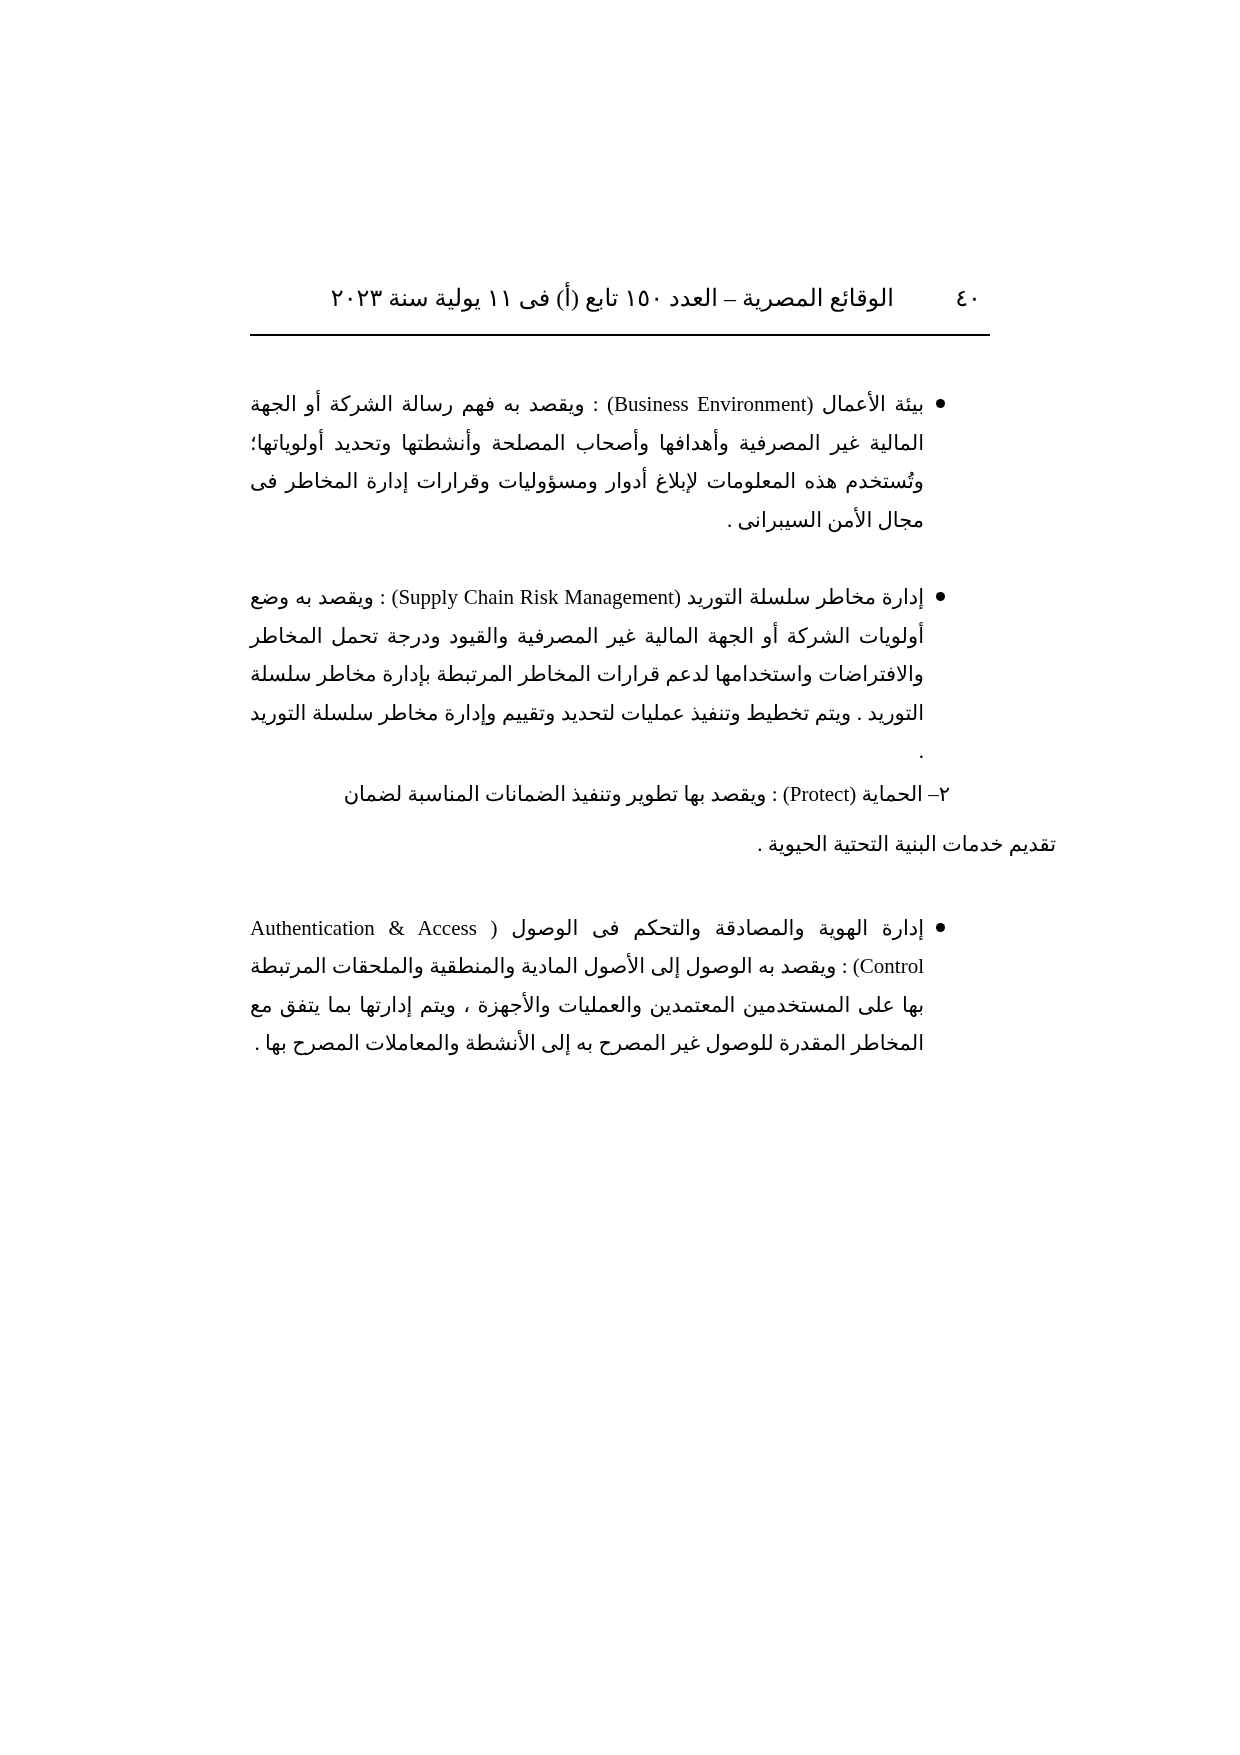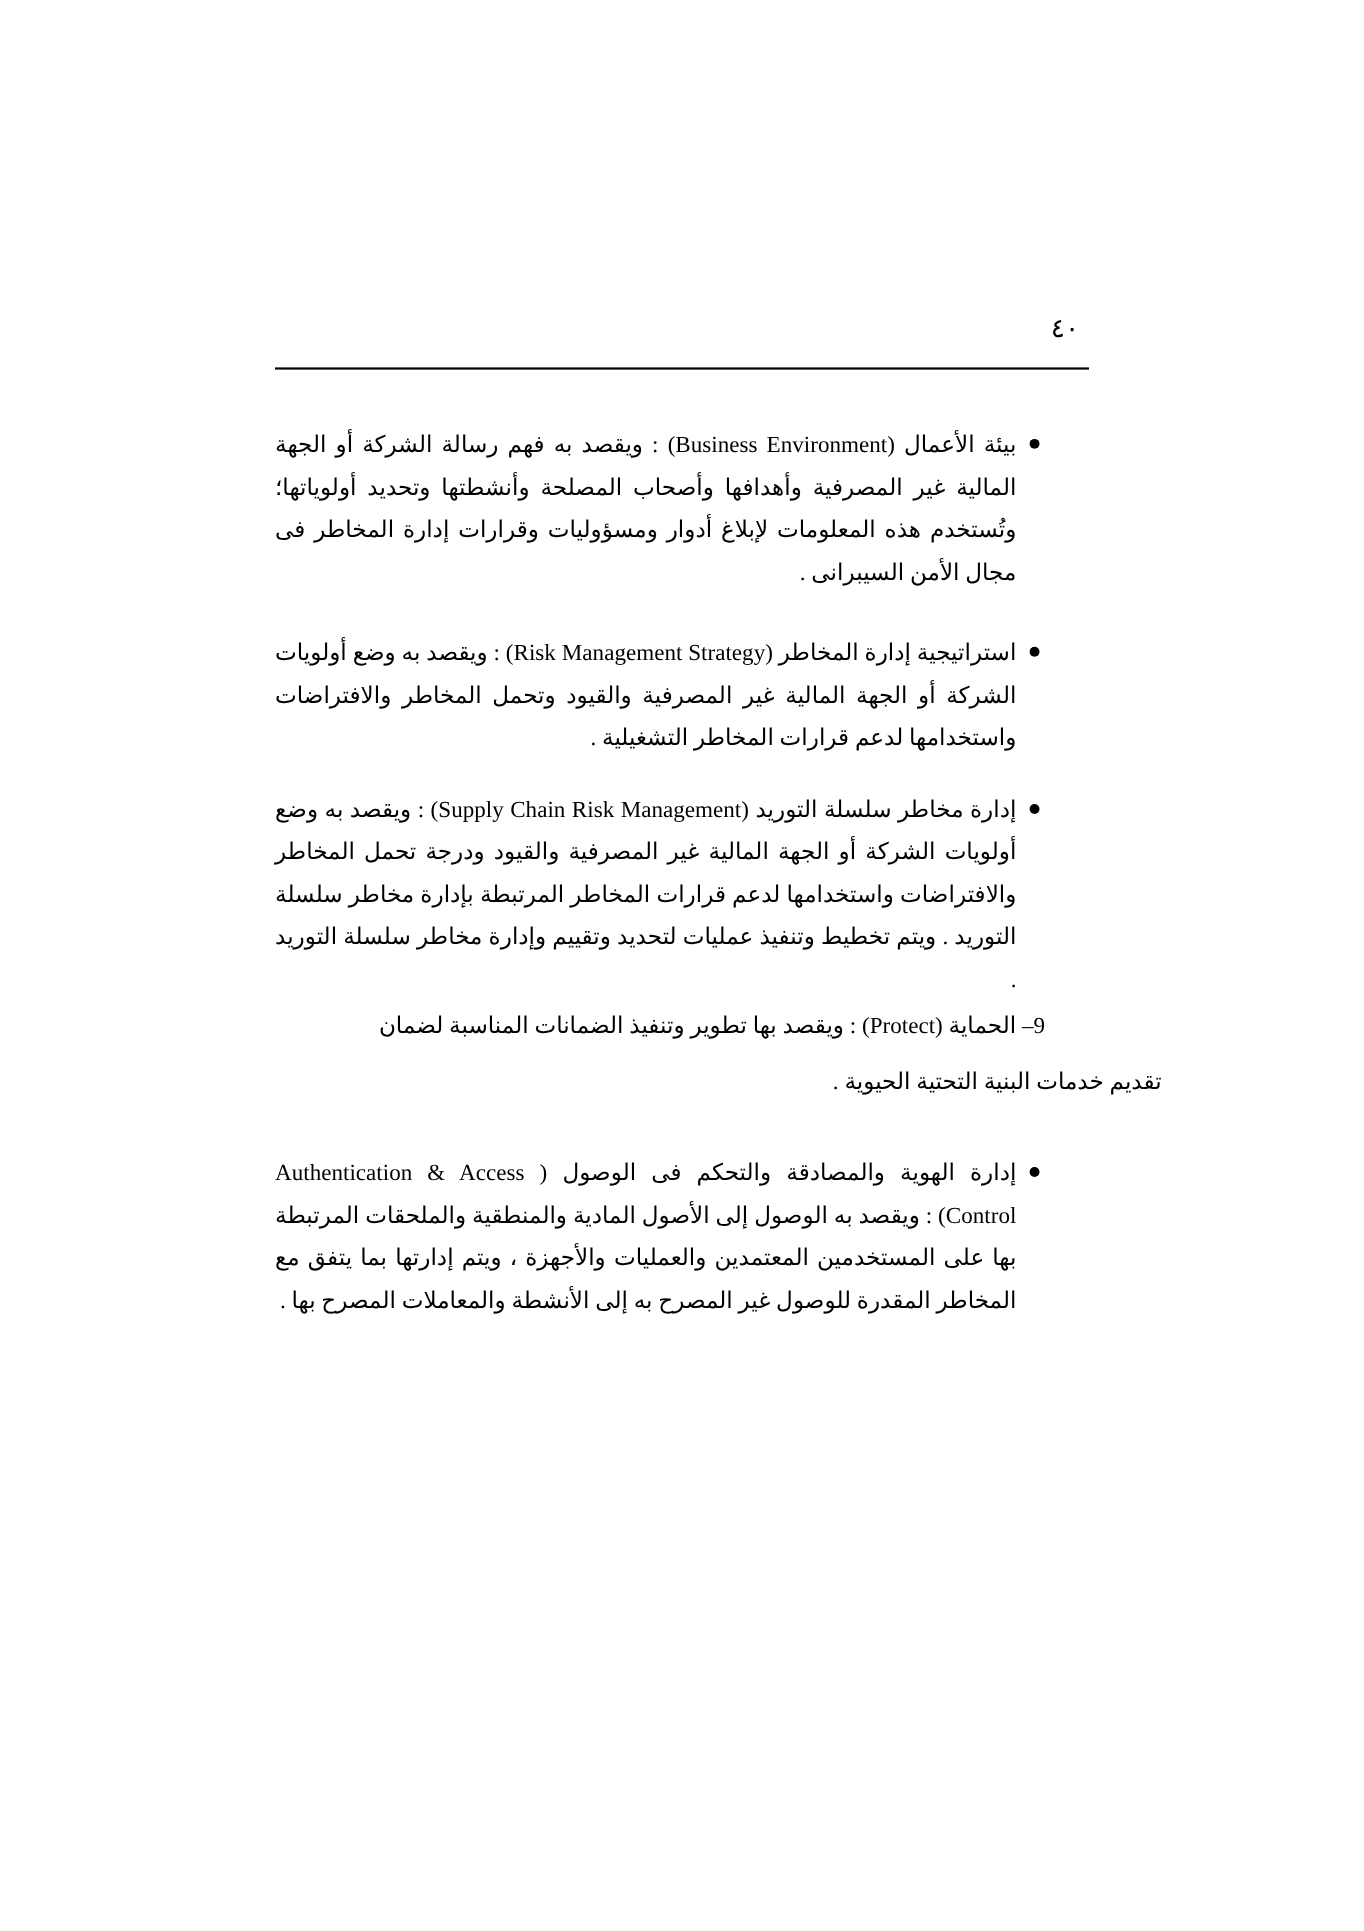--- a/index.html
+++ b/index.html
@@ -16,41 +16,38 @@
   .section { padding-right: 40px; margin: 0; text-align: justify; text-align-last: right; }
   .section-cont { margin: 12px; padding-right: 0; text-align: right; }
   .gap-small { height: 4px; }
   .gap-section { height: 10px; }
 </style>
 </head>
 <body>
 
 <div class="page-header">
   <span class="page-number">٤٠</span>
+  <span class="header-title">الوقائع المصرية – العدد ١٥٠ تابع (أ) فى ١١ يولية سنة ٢٠٢٣</span>
 </div>
 <div class="header-rule"></div>
 
 <div class="body">
   <div class="item">
     <span class="bullet"></span>
     <span class="item-text">بيئة الأعمال (Business Environment) : ويقصد به فهم رسالة الشركة أو الجهة المالية غير المصرفية وأهدافها وأصحاب المصلحة وأنشطتها وتحديد أولوياتها؛ وتُستخدم هذه المعلومات لإبلاغ أدوار ومسؤوليات وقرارات إدارة المخاطر فى مجال الأمن السيبرانى .</span>
   </div>
   <div class="gap-small"></div>
   <div class="gap-small"></div>
   <div class="gap-small"></div>
-  <div class="item">
-    <span class="bullet"></span>
-    <span class="item-text">استراتيجية إدارة المخاطر (Risk Management Strategy) : ويقصد به وضع أولويات الشركة أو الجهة المالية غير المصرفية والقيود وتحمل المخاطر والافتراضات واستخدامها لدعم قرارات المخاطر التشغيلية .</span>
-  </div>
   <div class="gap-small"></div>
   <div class="item">
     <span class="bullet"></span>
     <span class="item-text">إدارة مخاطر سلسلة التوريد (Supply Chain Risk Management) : ويقصد به وضع أولويات الشركة أو الجهة المالية غير المصرفية والقيود ودرجة تحمل المخاطر والافتراضات واستخدامها لدعم قرارات المخاطر المرتبطة بإدارة مخاطر سلسلة التوريد . ويتم تخطيط وتنفيذ عمليات لتحديد وتقييم وإدارة مخاطر سلسلة التوريد .</span>
   </div>
   <div class="gap-small"></div>
-  <p class="section">9– الحماية (Protect) : ويقصد بها تطوير وتنفيذ الضمانات المناسبة لضمان</p>
+  <p class="section">٢– الحماية (Protect) : ويقصد بها تطوير وتنفيذ الضمانات المناسبة لضمان</p>
   <p class="section-cont" style="margin-right:-66px;">تقديم خدمات البنية التحتية الحيوية .</p>
   <div class="gap-section"></div>
   <div class="item">
     <span class="bullet"></span>
     <span class="item-text">إدارة الهوية والمصادقة والتحكم فى الوصول ( Authentication &amp; Access Control) : ويقصد به الوصول إلى الأصول المادية والمنطقية والملحقات المرتبطة بها على المستخدمين المعتمدين والعمليات والأجهزة ، ويتم إدارتها بما يتفق مع المخاطر المقدرة للوصول غير المصرح به إلى الأنشطة والمعاملات المصرح بها .</span>
   </div>
 </div>
 
 </body></html>

